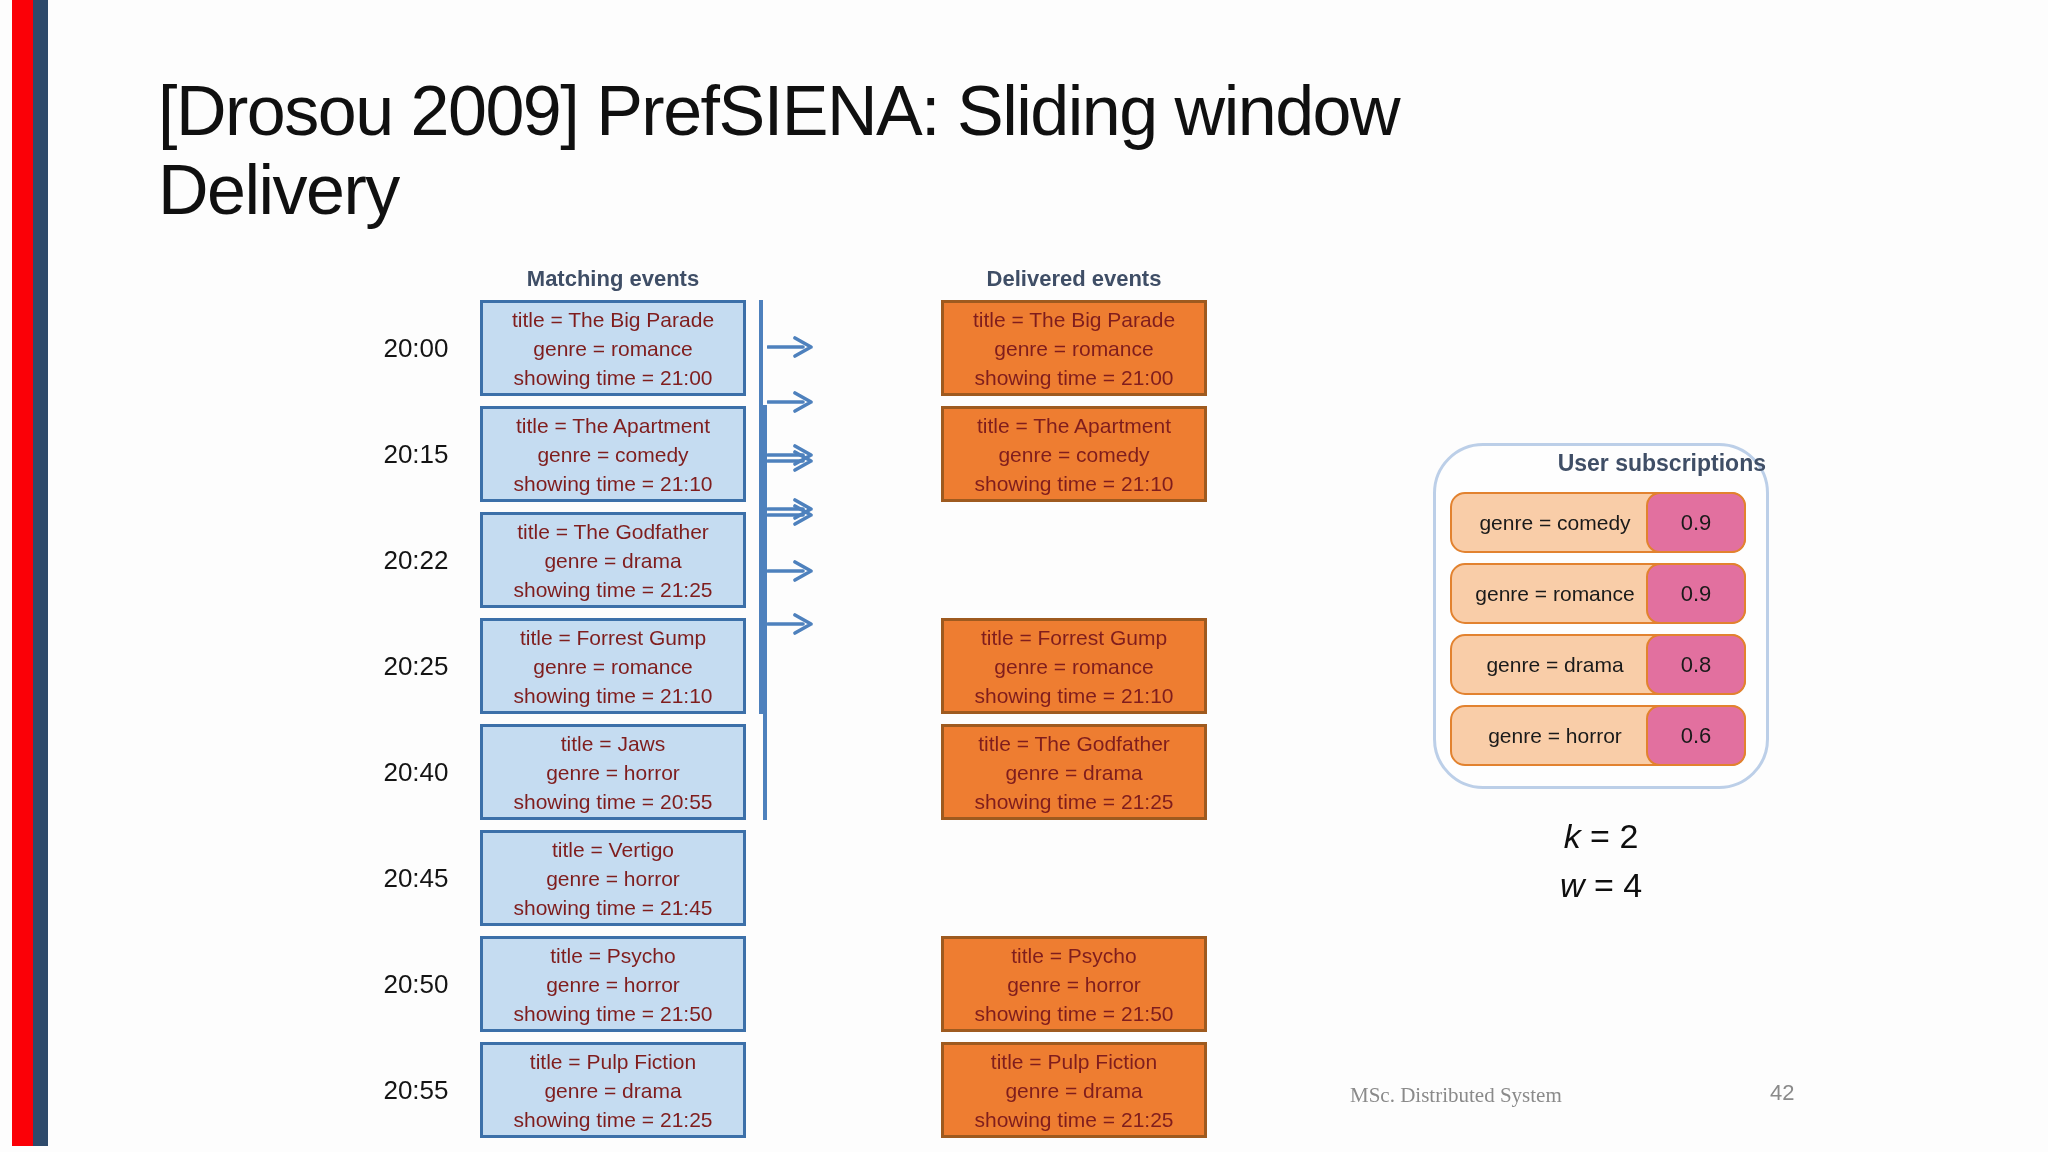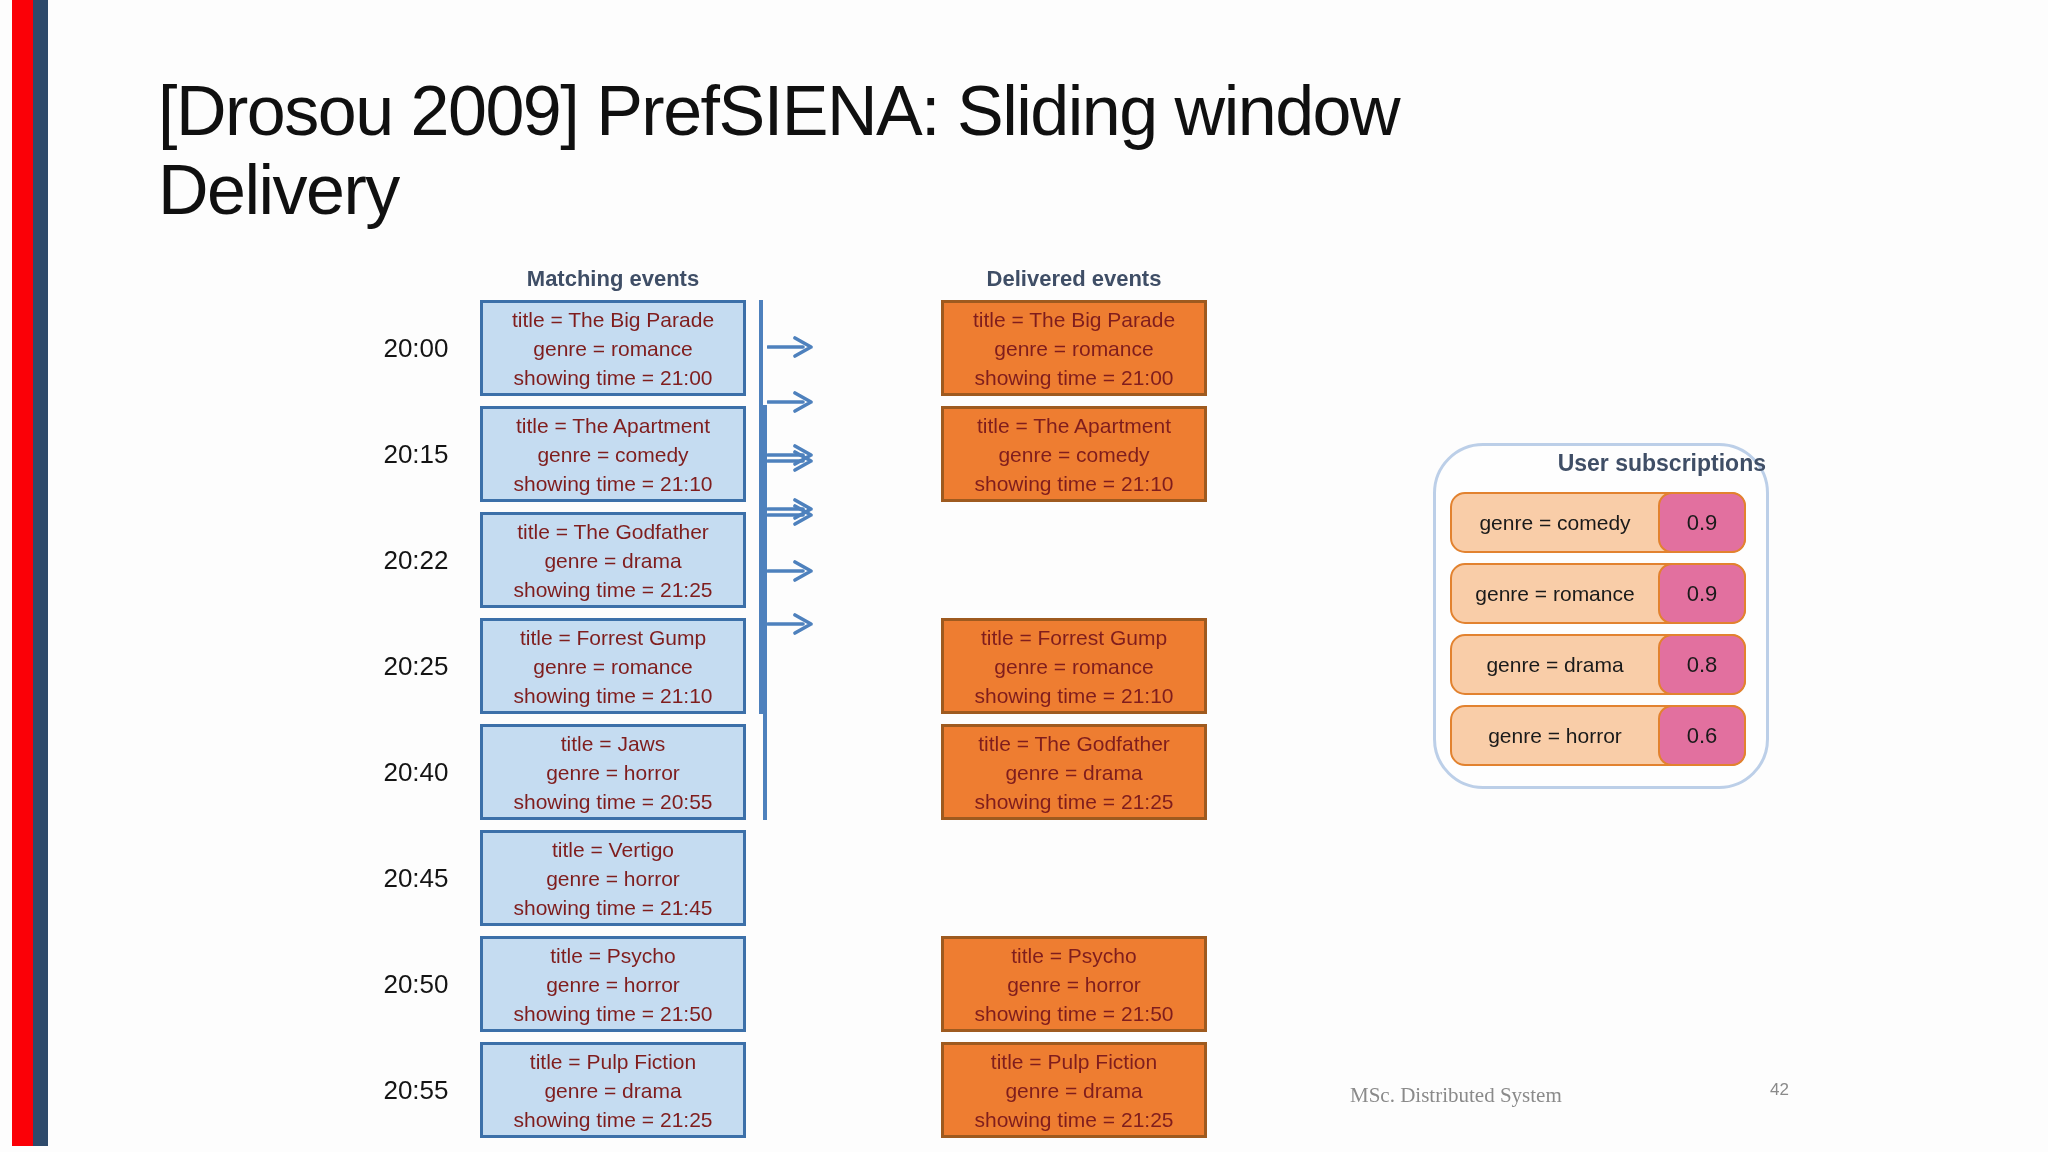--- a/index.html
+++ b/index.html
@@ -56,30 +56,30 @@
   .arrow svg{display:block;width:50px;height:28px;}
   .arrow path{stroke:var(--arrow_blue);fill:none;stroke-width:3.6;stroke-linecap:round;stroke-linejoin:round;}
 
   .subs-panel{position:absolute;left:1433px;top:443px;width:336px;height:346px;background:#fefefe;
               border:3px solid var(--panel_border);border-radius:50px;}
   .subs-title{margin-top:4px;text-align:right;font-size:23px;font-weight:bold;color:var(--header_navy);}
   .subs-rows{position:absolute;left:14px;top:46px;display:flex;flex-direction:column;gap:10px;}
   .subs-row{position:relative;width:296px;height:61px;background:var(--peach_fill);
             border:2px solid var(--subs_border);border-radius:15px;display:flex;align-items:center;}
   .subs-label{width:206px;text-align:center;font-size:21px;color:#1a1a1a;}
-  .subs-score{position:absolute;right:-2px;top:-2px;bottom:-2px;width:88px;background:var(--pink_fill);
+  .subs-score{position:absolute;right:-2px;top:-2px;bottom:-2px;width:100px;background:var(--pink_fill);
               border:2px solid var(--subs_border);border-radius:14px;display:flex;align-items:center;
               justify-content:center;font-size:22px;color:#1a1a1a;margin-left:12px;}
 
   .params{position:absolute;left:1433px;top:812px;width:336px;text-align:center;
           font-size:34px;line-height:49px;color:#0e0e0e;}
   .params .sym{font-style:italic;}
 
   .footer-text{position:absolute;left:1350px;top:1083px;font-size:21px;color:var(--footer_gray);font-family:Liberation Serif, serif;}
-  .page-number{position:absolute;left:1770px;top:1080px;width:50px;font-size:17px;color:var(--footer_gray);}
+  .page-number{position:absolute;left:1770px;top:1080px;width:50px;font-size:22px;color:var(--footer_gray);}
 </style>
 </head>
 <body>
 
 <div class="slide">
 
   <div class="stripe red"></div>
   <div class="stripe navy"></div>
 
   <div class="title">
@@ -243,17 +243,21 @@
         <div class="subs-label">genre = drama</div>
         <div class="subs-score">0.8</div>
       </div>
       <div class="subs-row">
         <div class="subs-label">genre = horror</div>
         <div class="subs-score">0.6</div>
       </div>
     </div>
   </div>
 
+  <div class="params">
+    <div><span class="sym">k</span><span> = 2</span></div>
+    <div><span class="sym">w</span><span> = 4</span></div>
+  </div>
 
   <div class="footer-text">MSc. Distributed System</div>
   <div class="page-number">42</div>
 
 </div>
 
 </body></html>

